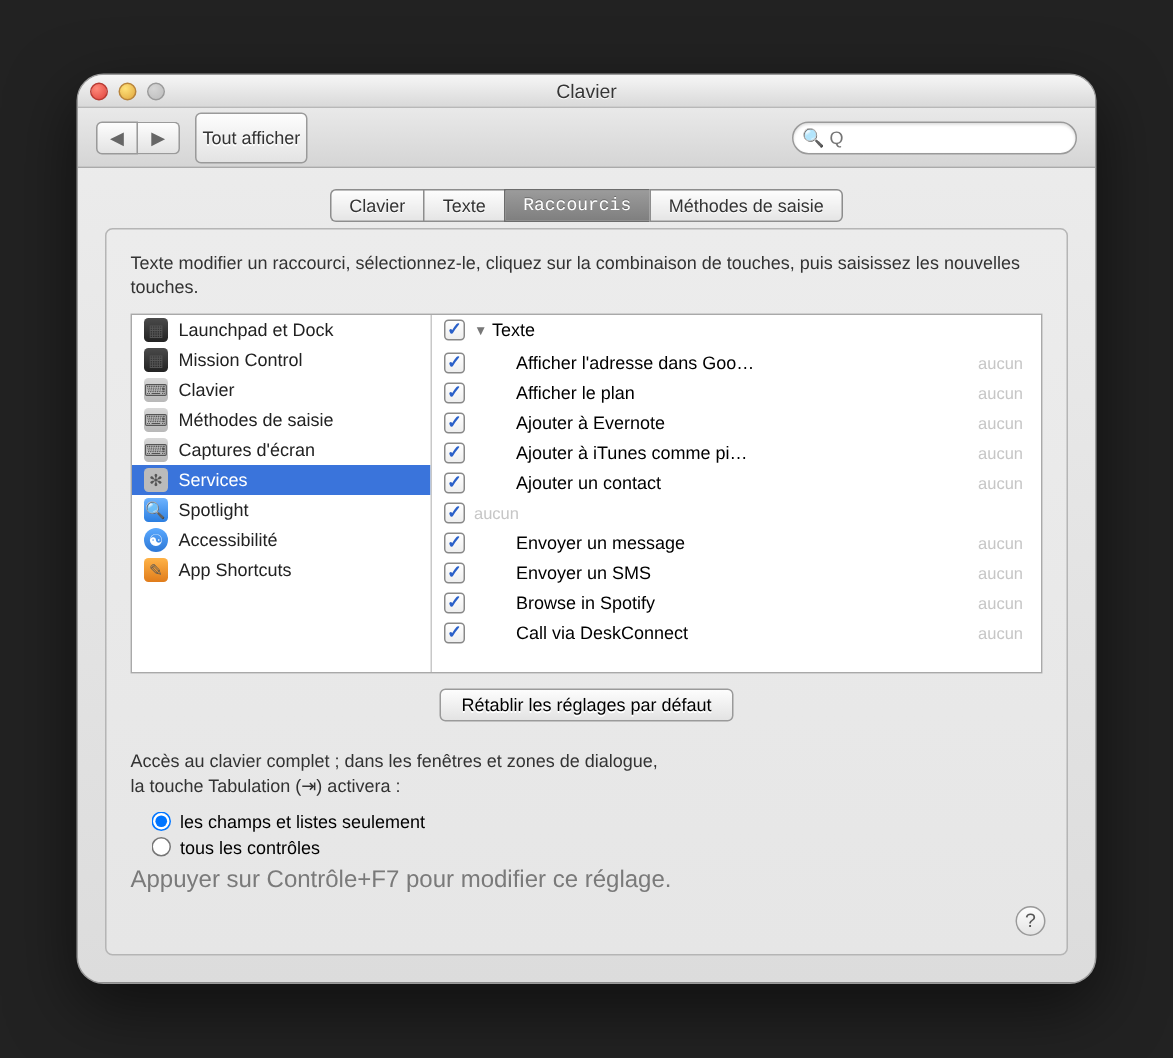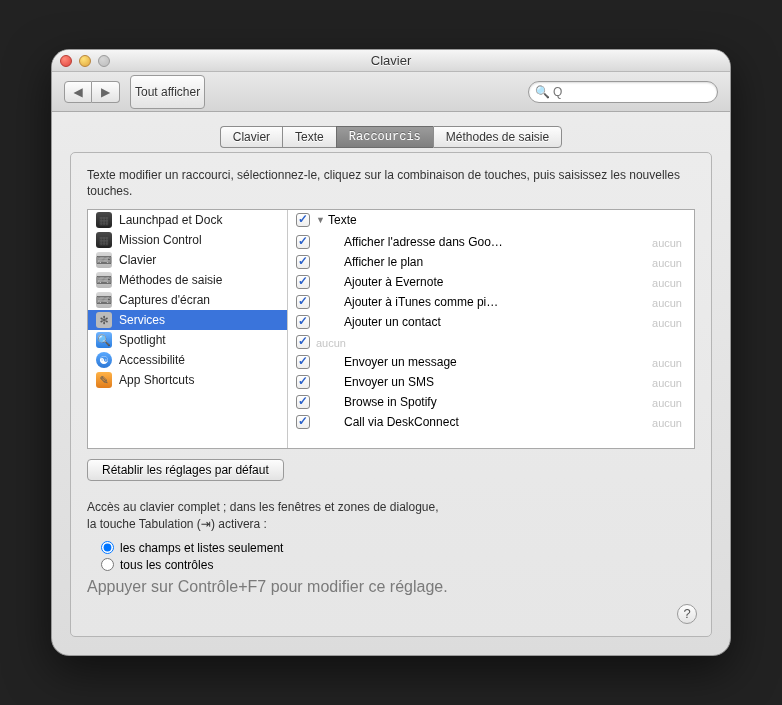--- a/index.html
+++ b/index.html
@@ -125,21 +125,21 @@
     appearance:none; border:1px solid #888; border-radius:3px;
     background:linear-gradient(#fff,#eee); position:relative;
   }
   .chk:checked::after {
     content:"✓"; position:absolute; top:-2px; left:1px;
     font-size:12px; color:#2a60c9; font-weight:bold;
   }
   .disclose { width:10px; color:#777; font-size:9px; margin-right:2px;}
   .svclabel { flex:1; padding-left:28px; white-space:nowrap; overflow:hidden; text-overflow:ellipsis;}
   .svc-short { color:#c6c6c6; padding-right:8px; font-size:11px;}
-  .restorewrap { display:flex; justify-content:flex-start; margin-top:10px;}
+  .restorewrap { display:flex; justify-content:center; margin-top:10px;}
   .restorebtn {
     padding:3px 14px; font-size:12px;
     background:linear-gradient(#fdfdfd,#e3e3e3);
     border:1px solid #9a9a9a; border-radius:4px;
     text-shadow:0 1px 0 #fff;
   }
   .access-text { margin-top:18px; color:#333; line-height:1.4; }
   .radios { margin:8px 0 6px 14px; }
   .radiorow { display:flex; align-items:center; gap:6px; margin:3px 0; }
   .hint { color:#7a7a7a; font-size:16px; }

